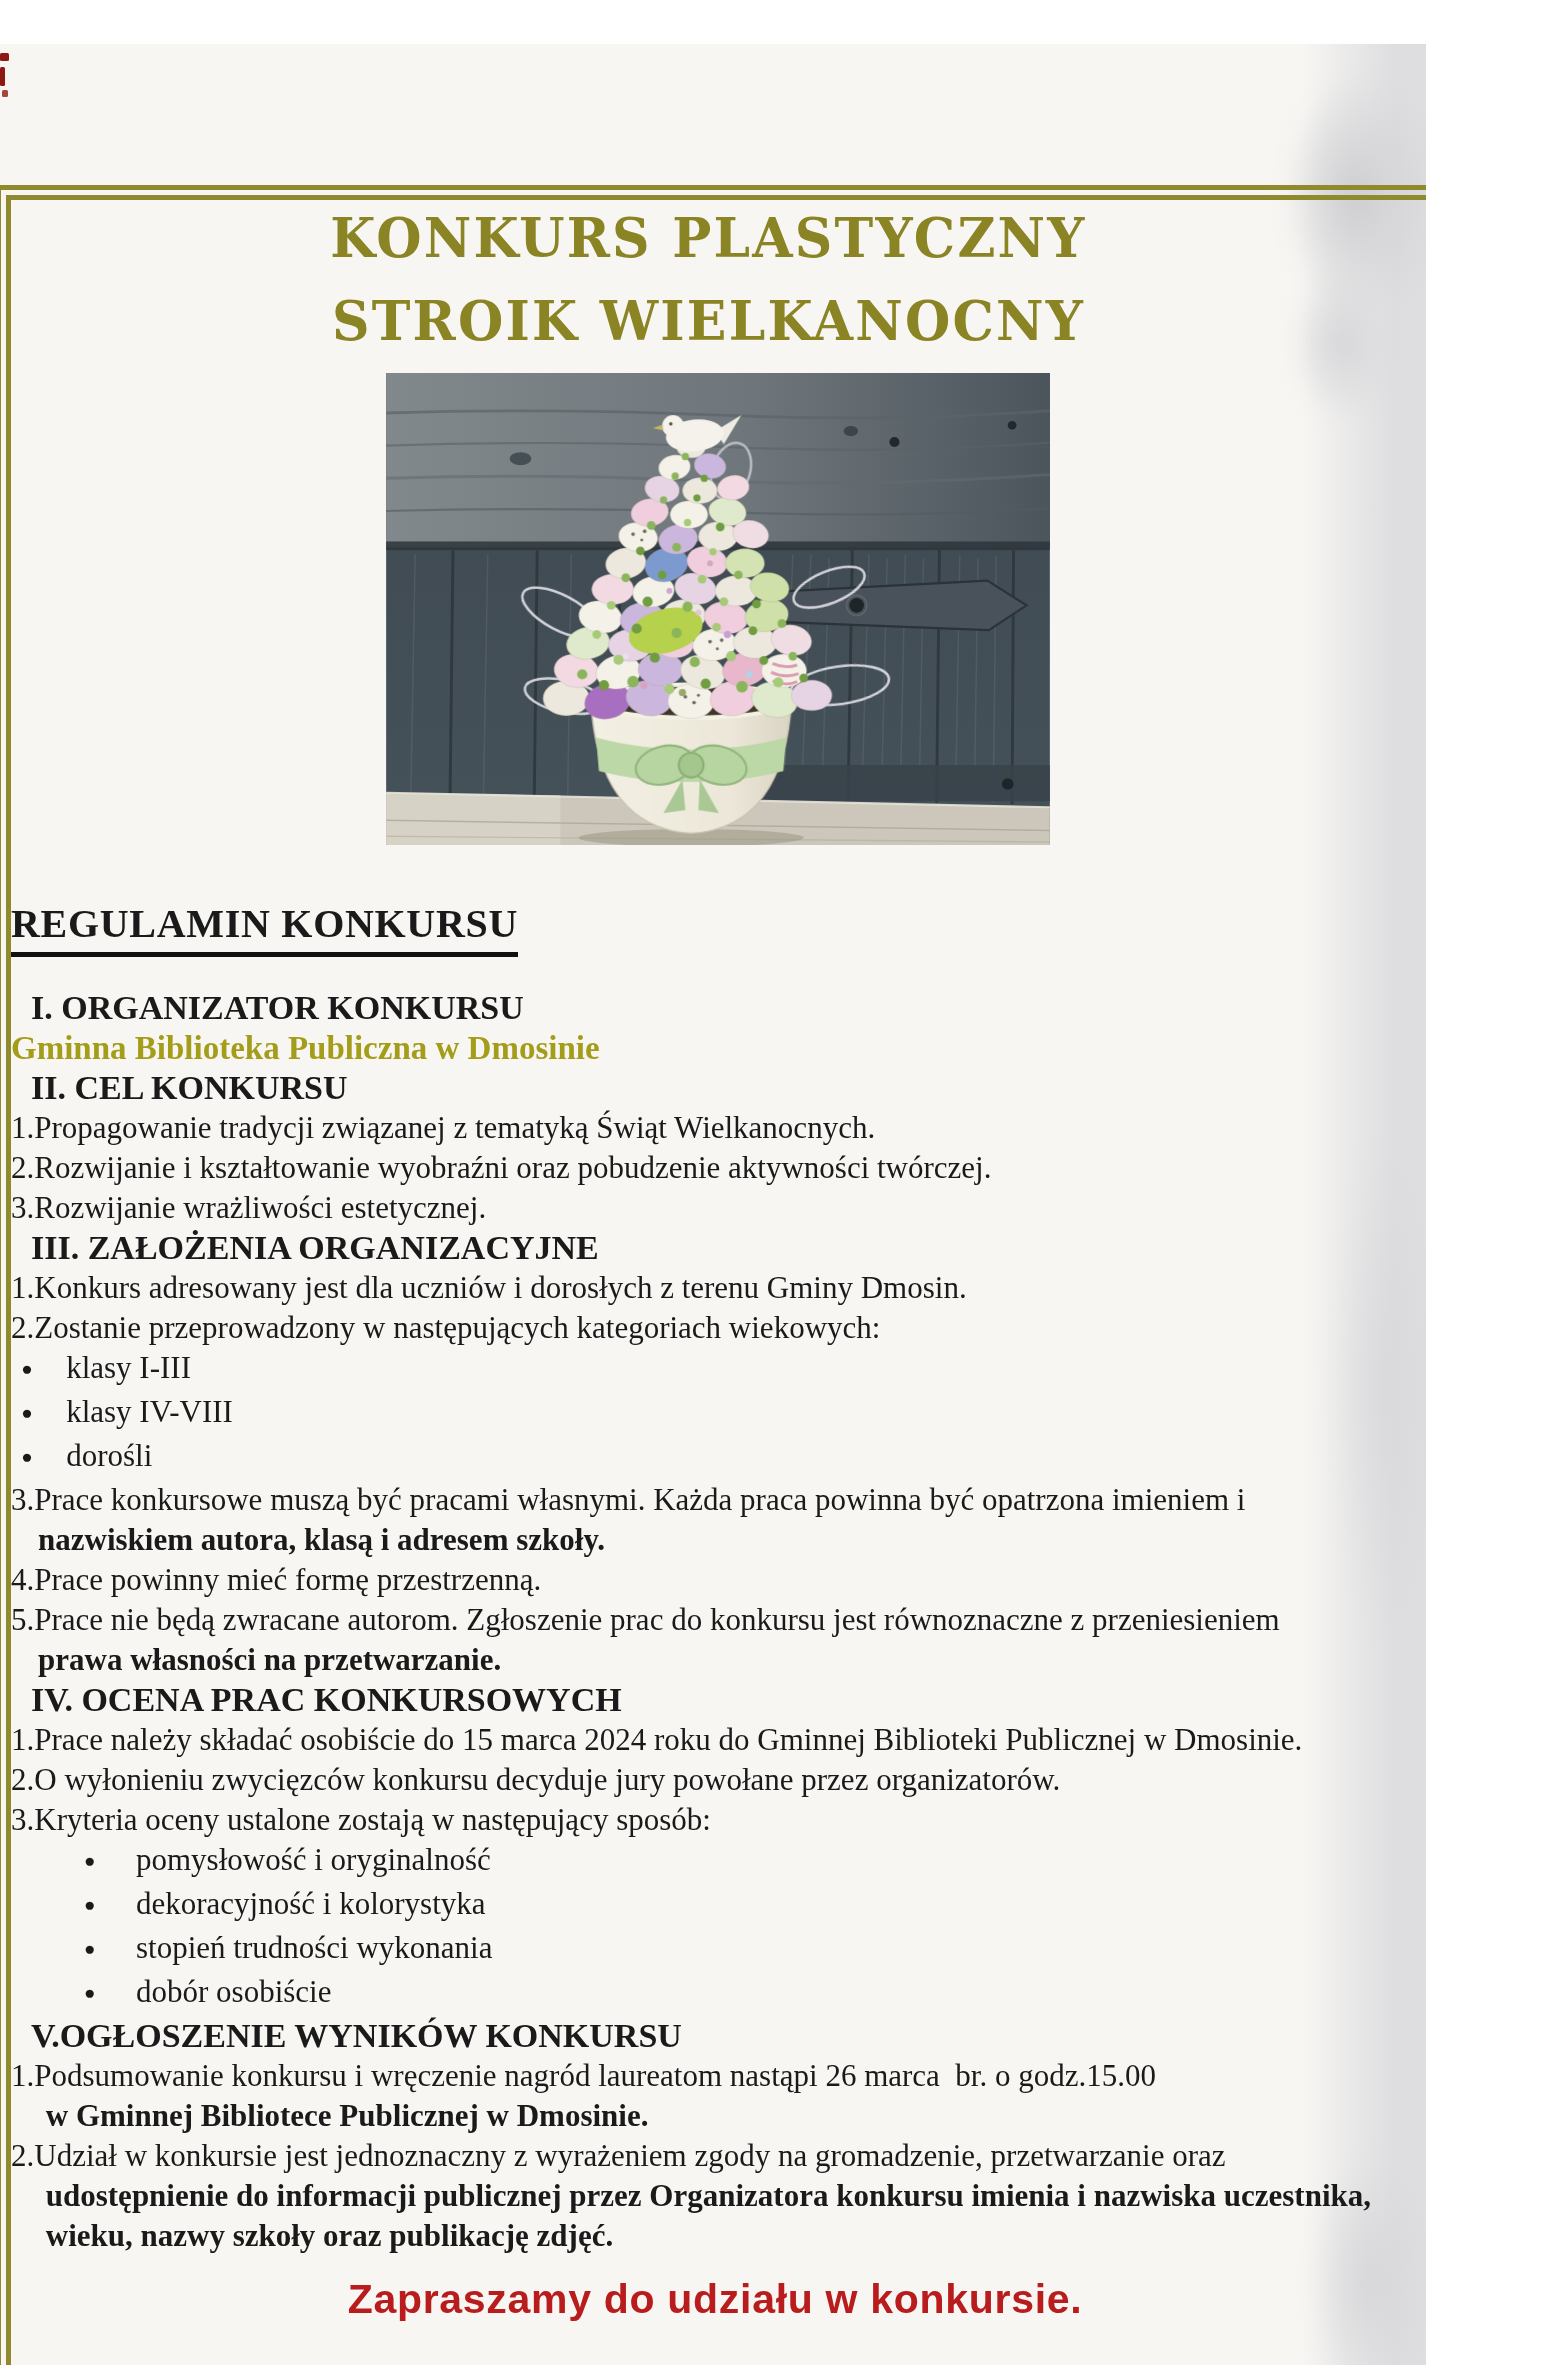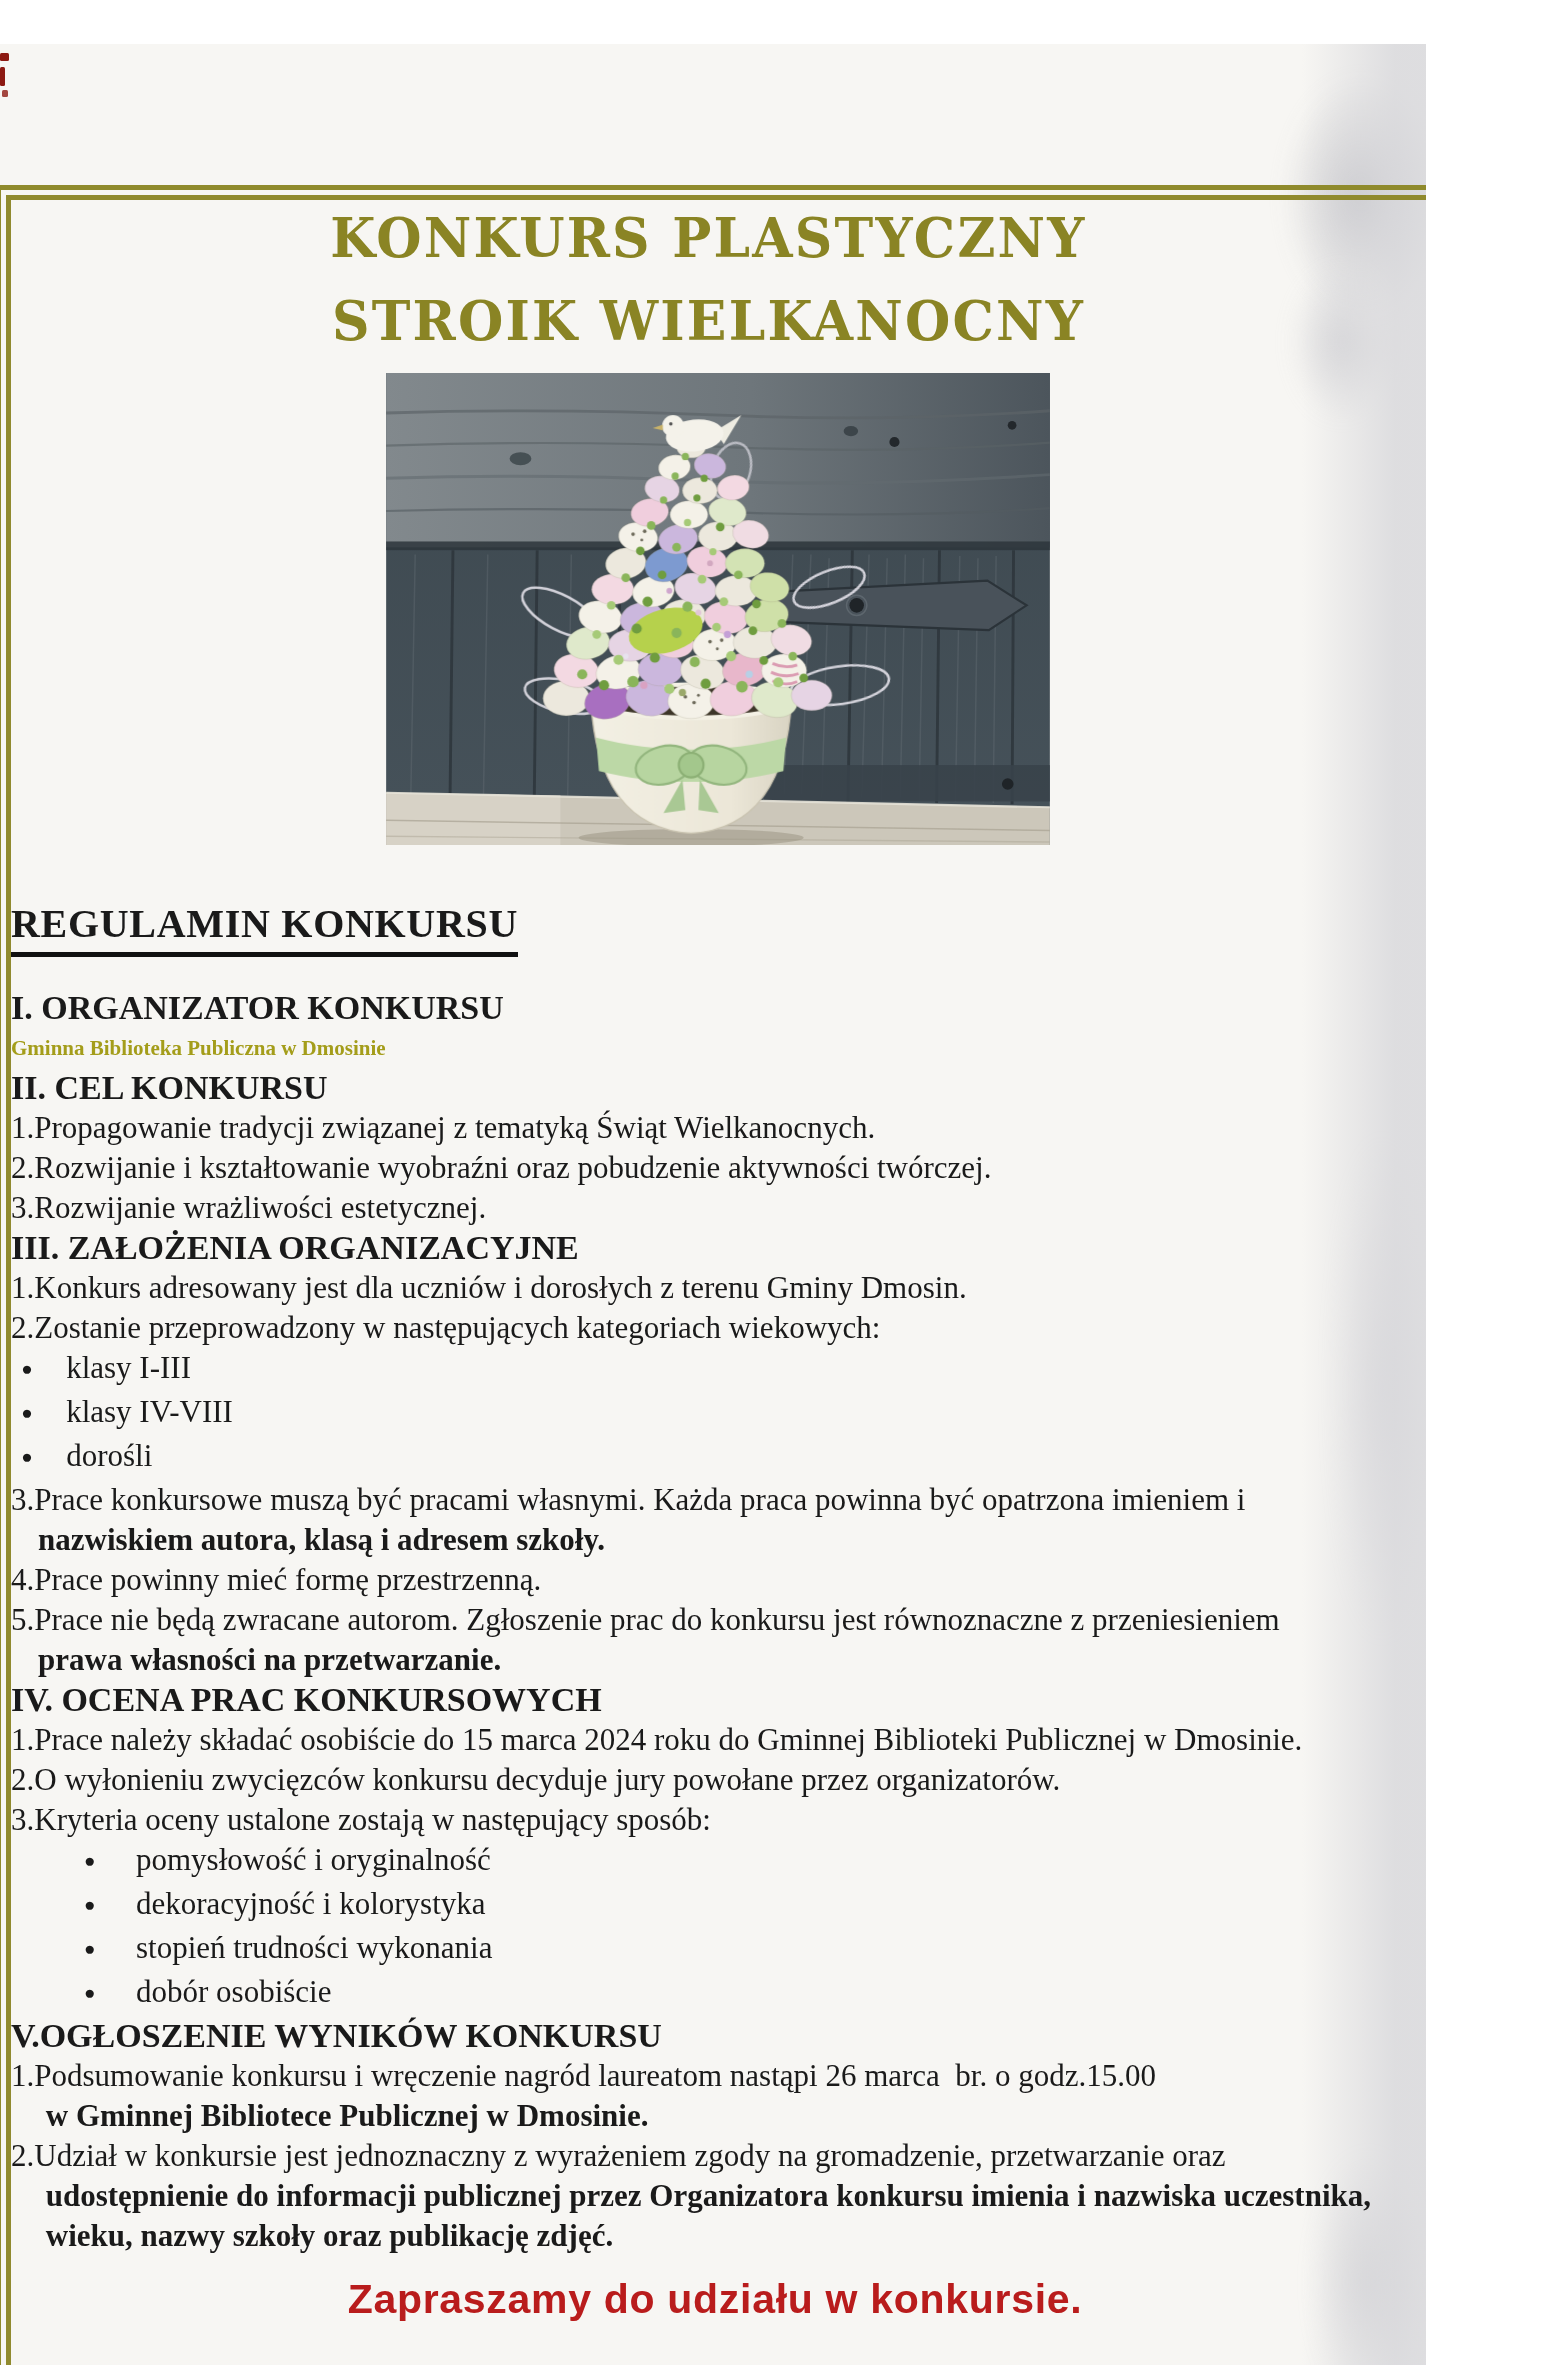--- a/index.html
+++ b/index.html
@@ -57,31 +57,32 @@
     font-size:40px;font-weight:bold;
     letter-spacing:0.7px;
     border-bottom:5.1px solid #111111;
     padding-bottom:5.1px;
     margin-bottom:30.5px;
   }
   .sec-heading{
     font-size:34px;font-weight:bold;
     line-height:40px;
     white-space:pre-wrap;
+    padding-left:20px;
   }
   .bodyline{
     font-size:31px;
     line-height:40px;
     white-space:pre-wrap;
   }
   .bodyline.cont{padding-left:27px;font-weight:bold;}
   .bodyline.olive{
     font-weight:bold;
     color:#a49d1a;
-    font-size:21px;
+    font-size:33px;
   }
   .bullet{display:flex;align-items:baseline;}
   .bullet .dot{
     font-size:19px;
     flex:0 0 auto;
     transform:translateY(-2.9px);
   }
   .bullet.b1 .dot{padding-left:10.2px;width:45px;}
   .bullet.b2 .dot{padding-left:73px;width:52px;}
   

